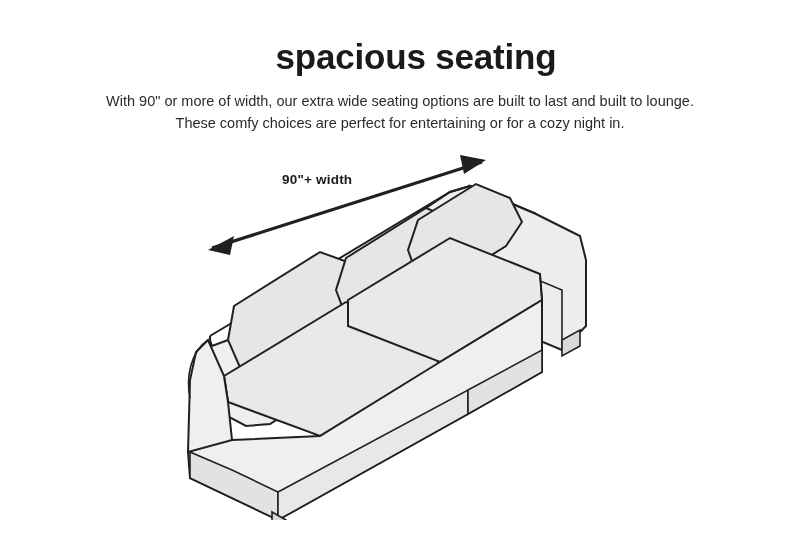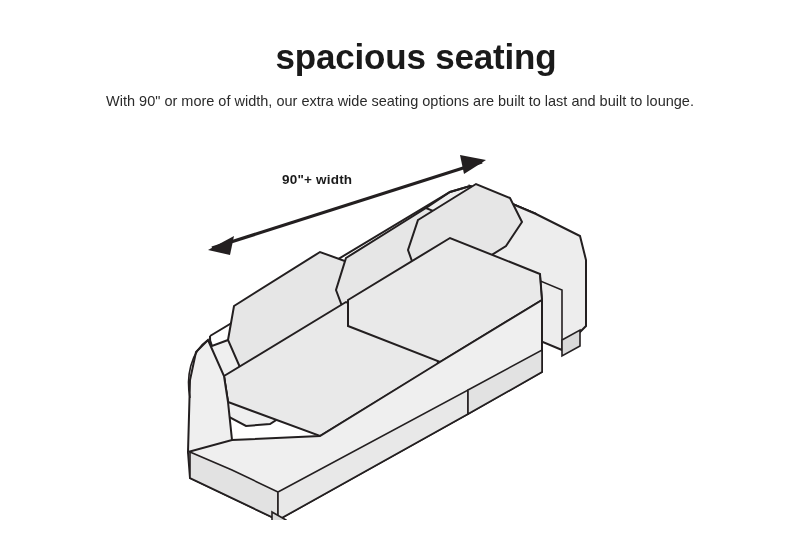--- a/index.html
+++ b/index.html
@@ -68,20 +68,21 @@
 </style>
 </head>
 <body>
 
 <div class="page">
 
   <div class="headline">spacious seating</div>
 
   <div class="subcopy">
     <span class="line">With 90" or more of width, our extra wide seating options are built to last and built to lounge.</span>
+    <span class="line">These comfy choices are perfect for entertaining or for a cozy night in.</span>
   </div>
 
   <div class="dim-label">90"+ width</div>
 
   <div class="illustration">
     <svg width="520" height="380" viewBox="0 0 520 380" xmlns="http://www.w3.org/2000/svg">
 
       <g>
         <line x1="62" y1="108" x2="332" y2="22" stroke="#231f20" stroke-width="3.2"></line>
         <polygon points="58,110 84,96 80,115" fill="#231f20"></polygon>

